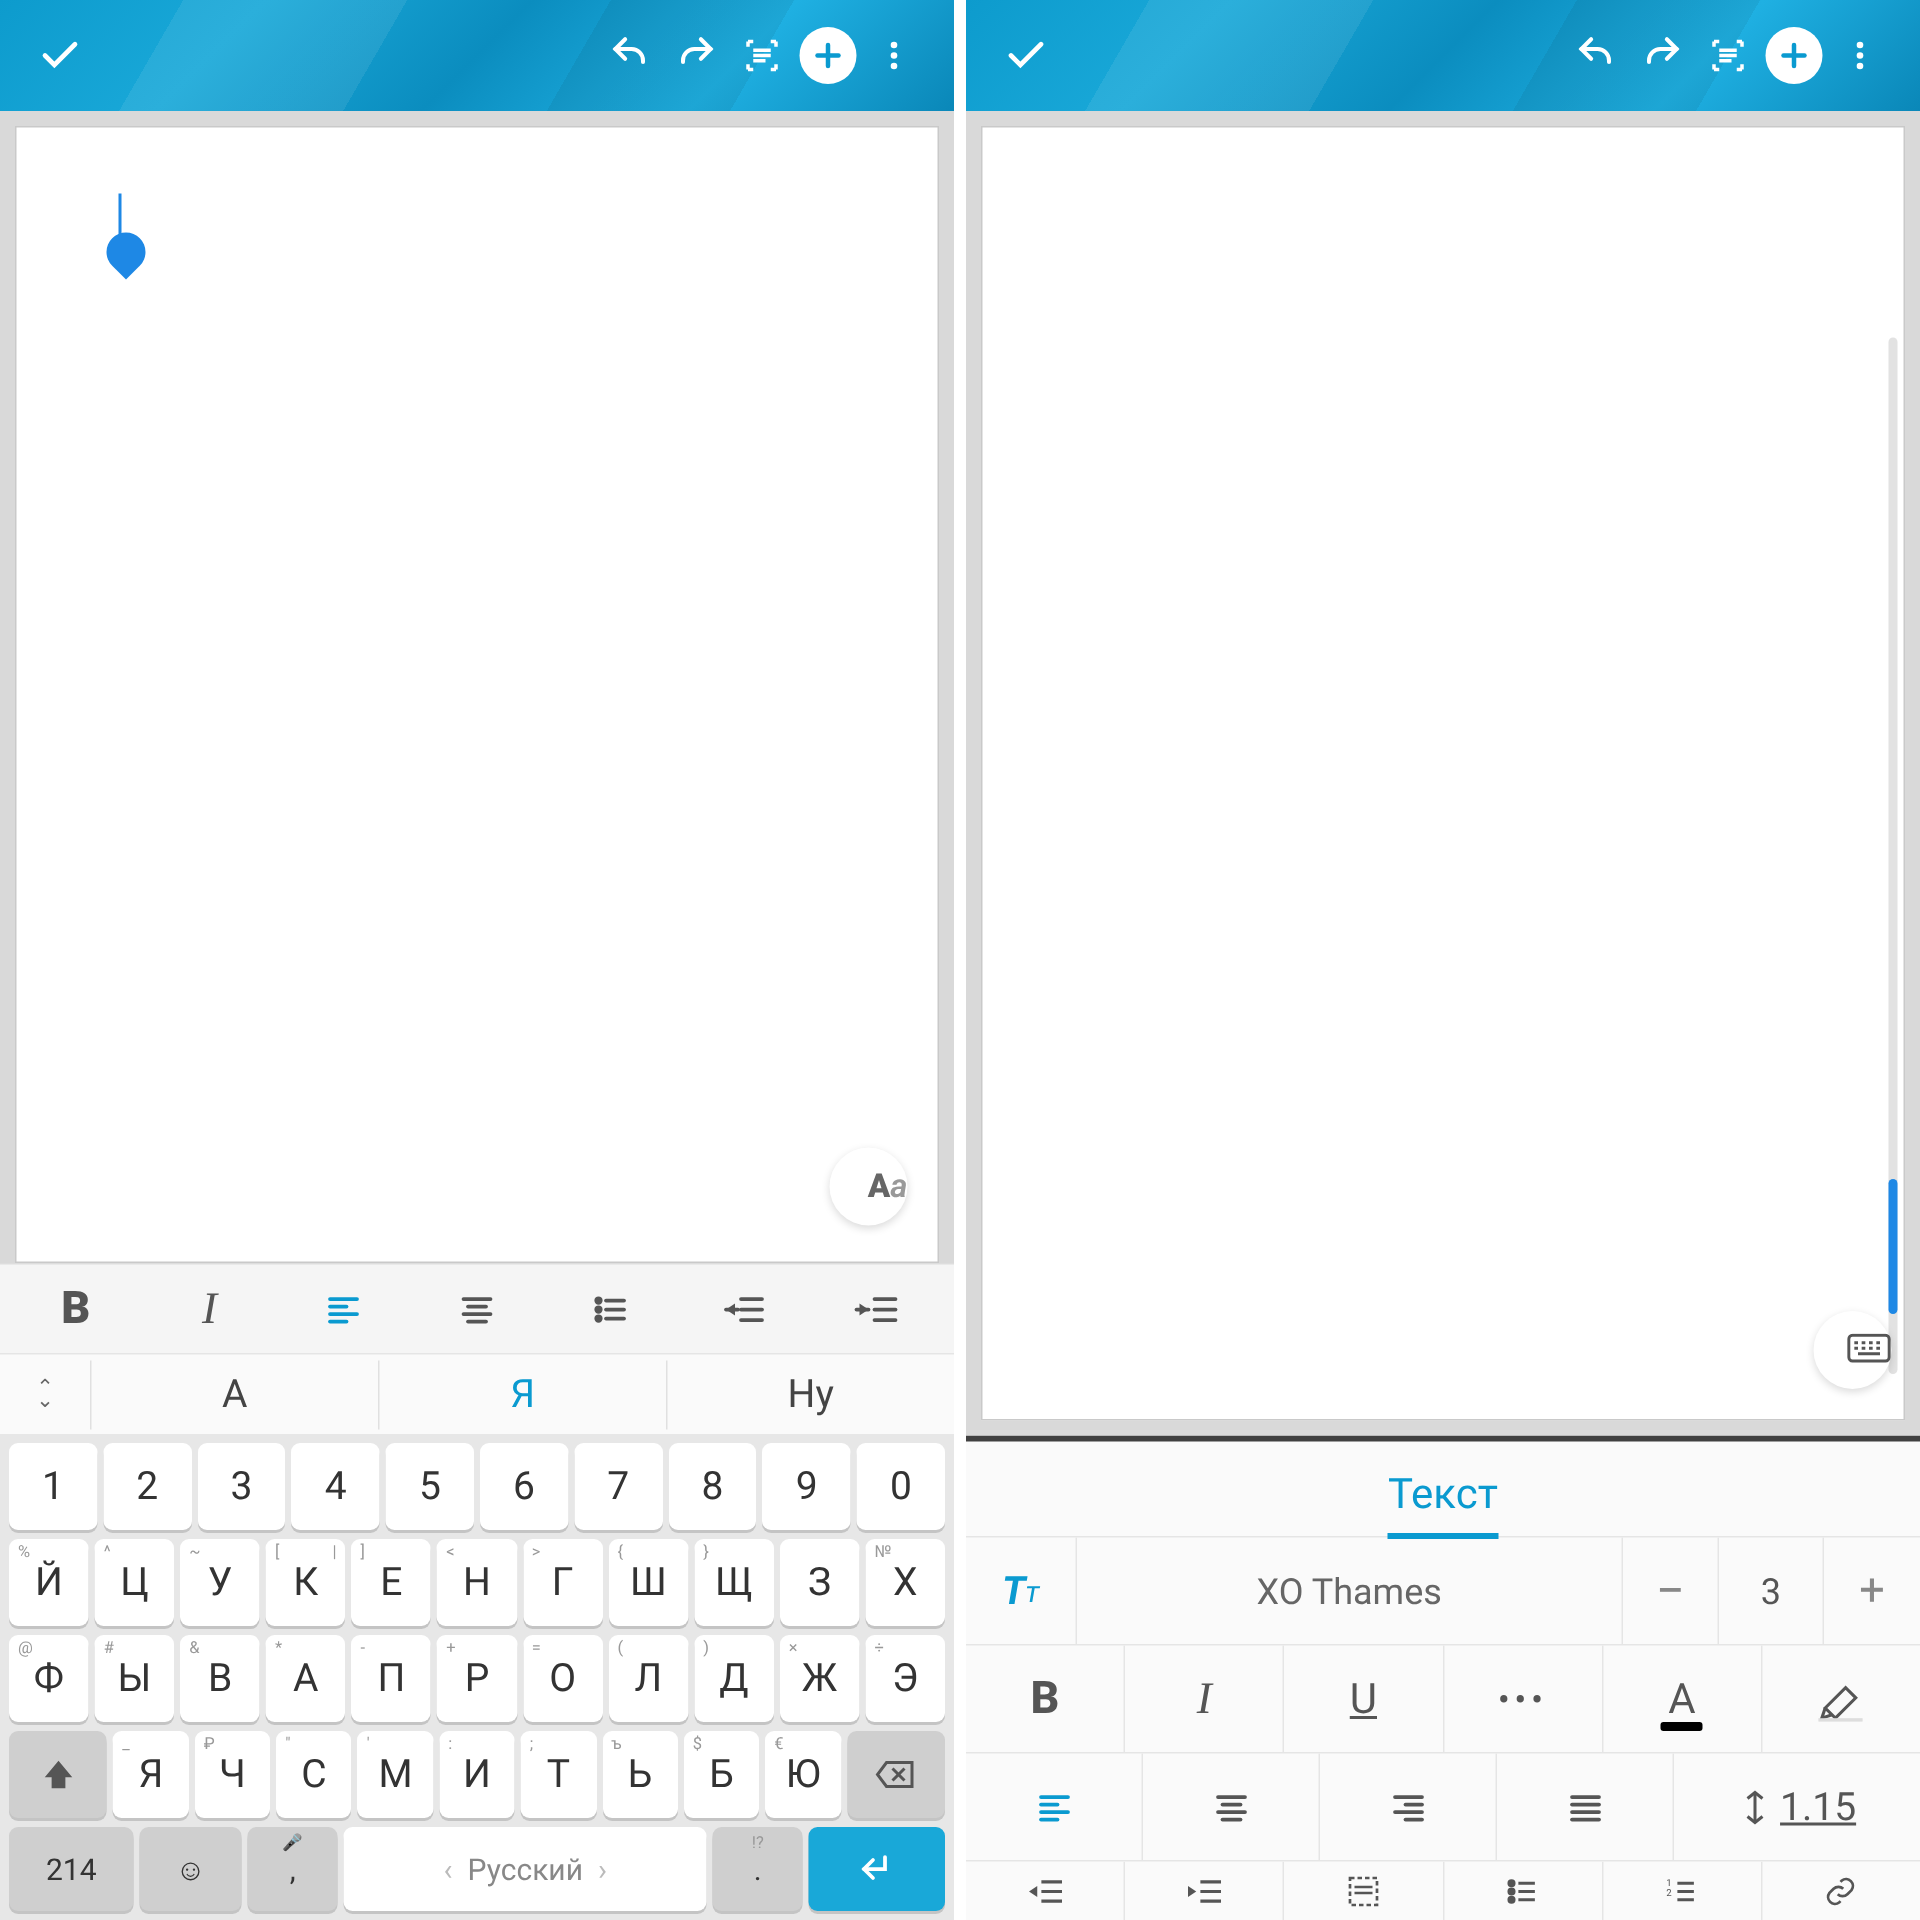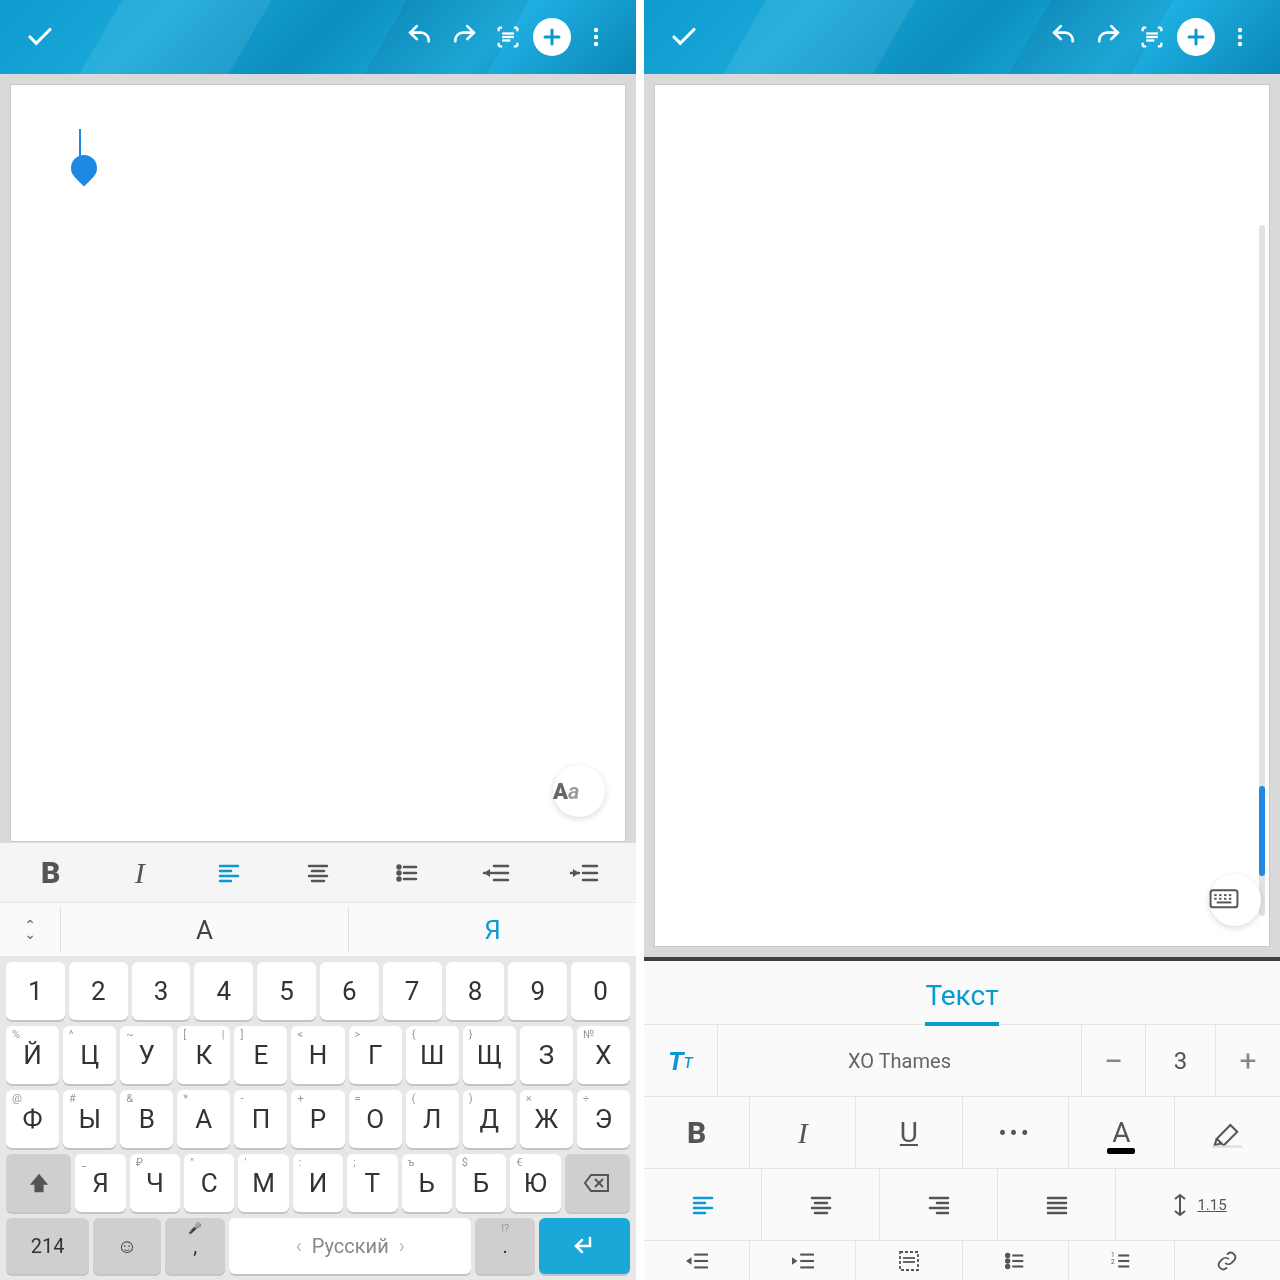--- a/index.html
+++ b/index.html
@@ -15,21 +15,21 @@
 .tb-btn { width: 44px; height: 44px; display: flex; align-items: center; justify-content: center; color: #fff; position: relative; }
 .tb-circle { width: 38px; height: 38px; border-radius: 50%; background: #fff; display: flex; align-items: center; justify-content: center; }
 .tb-circle svg { stroke: #0a9ad0; }
 
 .doc-wrap { flex: 1; padding: 10px 10px 0; background: #d9d9d9; position: relative; display: flex; }
 .doc { flex: 1; background: #fff; border: 1px solid #c9c9c9; position: relative; }
 .cursor-ind { position: absolute; top: 44px; left: 60px; }
 .cursor-line { width: 2px; height: 28px; background: #1e88e5; margin-left: 8px; margin-bottom: -2px; }
 .teardrop { width: 26px; height: 26px; background: #1e88e5; border-radius: 50% 50% 50% 0; transform: rotate(-45deg); }
 
-.float-btn { position: absolute; width: 52px; height: 52px; border-radius: 50%; background: #fff; box-shadow: 0 2px 6px rgba(0,0,0,.15); display: flex; align-items: center; justify-content: flex-start; font-weight: 600; color: #666; }
+.float-btn { position: absolute; width: 52px; height: 52px; border-radius: 50%; background: #fff; box-shadow: 0 2px 6px rgba(0,0,0,.15); display: flex; align-items: center; justify-content: flex-end; font-weight: 600; color: #666; }
 .float-aa { right: 20px; bottom: 24px; font-size: 22px; }
 .float-kb { right: 8px; bottom: 20px; }
 
 .quickbar { height: 60px; background: #f5f5f5; border-top: 1px solid #ddd; display: flex; align-items: center; justify-content: space-around; padding: 0 6px; }
 .qb-item { color: #555; display:flex; align-items:center; justify-content:center; width:56px; height:48px; }
 .qb-active { color: #0a9ad0; }
 
 .sugbar { height: 54px; background: #fafafa; border-top: 1px solid #e5e5e5; display: flex; align-items: center; }
 .sug-caret { width: 60px; display:flex; align-items:center; justify-content:center; color:#666; font-size: 14px; flex-direction: column; line-height: 0.6; }
 .sug-item { flex: 1; text-align: center; font-size: 26px; color: #444; border-left: 1px solid #e0e0e0; padding: 8px 0;}
@@ -171,20 +171,21 @@
       </div>
     </div>
 
     <div class="sugbar">
       <div class="sug-caret">
           <span>⌃</span>
           <span>⌄</span>
         </div>
       <div class="sug-item">А</div>
       <div class="sug-item active">Я</div>
+      <div class="sug-item">Ну</div>
     </div>
 
     <div class="keyboard">
       <div class="krow" id="krow0">
           <div class="key">1</div>
           <div class="key">2</div>
           <div class="key">3</div>
           <div class="key">4</div>
           <div class="key">5</div>
           <div class="key">6</div>
@@ -431,21 +432,21 @@
     </div>
 
     <div class="panel">
       <div class="panel-tab"><span>Текст</span></div>
 
       <div class="panel-row">
         <div class="cell" style="flex:0 0 74px;font-style:italic;color:#0a9ad0;font-size:26px">
             <b>T</b>
             <span style="font-size:20px">т</span>
           </div>
-        <div class="cell" style="flex:1;font-size:20px;color:#666">XO Thames</div>
+        <div class="cell" style="flex:1;font-size:24px;color:#666">XO Thames</div>
         <div class="cell" style="flex:0 0 64px;font-size:34px;color:#888">−</div>
         <div class="cell" style="flex:0 0 70px;font-size:24px;color:#555">3</div>
         <div class="cell" style="flex:0 0 64px;font-size:30px;color:#888">+</div>
       </div>
 
       <div class="panel-row">
         <div class="cell" style="flex:1;font-weight:800;font-size:30px">B</div>
         <div class="cell" style="flex:1;font-style:italic;font-family:serif;font-size:30px">I</div>
         <div class="cell" style="flex:1;text-decoration:underline;font-size:28px">U</div>
         <div class="cell" style="flex:1;font-size:24px;letter-spacing:3px">•••</div>
@@ -485,21 +486,21 @@
             </svg>
         </div>
         <div class="cell" style="flex:1">
           <svg width="30" height="24" viewBox="0 0 24 24" stroke="#555" stroke-width="2.5" stroke-linecap="round">
               <line x1="3" y1="5" x2="21" y2="5"></line>
               <line x1="3" y1="10" x2="21" y2="10"></line>
               <line x1="3" y1="15" x2="21" y2="15"></line>
               <line x1="3" y1="20" x2="21" y2="20"></line>
             </svg>
         </div>
-        <div class="cell" style="flex:1.4;font-size:15px;color:#555">
+        <div class="cell" style="flex:1.4;font-size:26px;color:#555">
           <svg width="22" height="24" viewBox="0 0 16 24" stroke="#555" stroke-width="2" fill="#555">
               <polyline points="3 6 8 2 13 6" fill="none"></polyline>
               <line x1="8" y1="2" x2="8" y2="22" fill="none"></line>
               <polyline points="3 18 8 22 13 18" fill="none"></polyline>
             </svg>
           <span style="margin-left:6px;text-decoration:underline">1.15</span>
         </div>
       </div>
 
       <div class="panel-row" style="height:40px;overflow:hidden">

